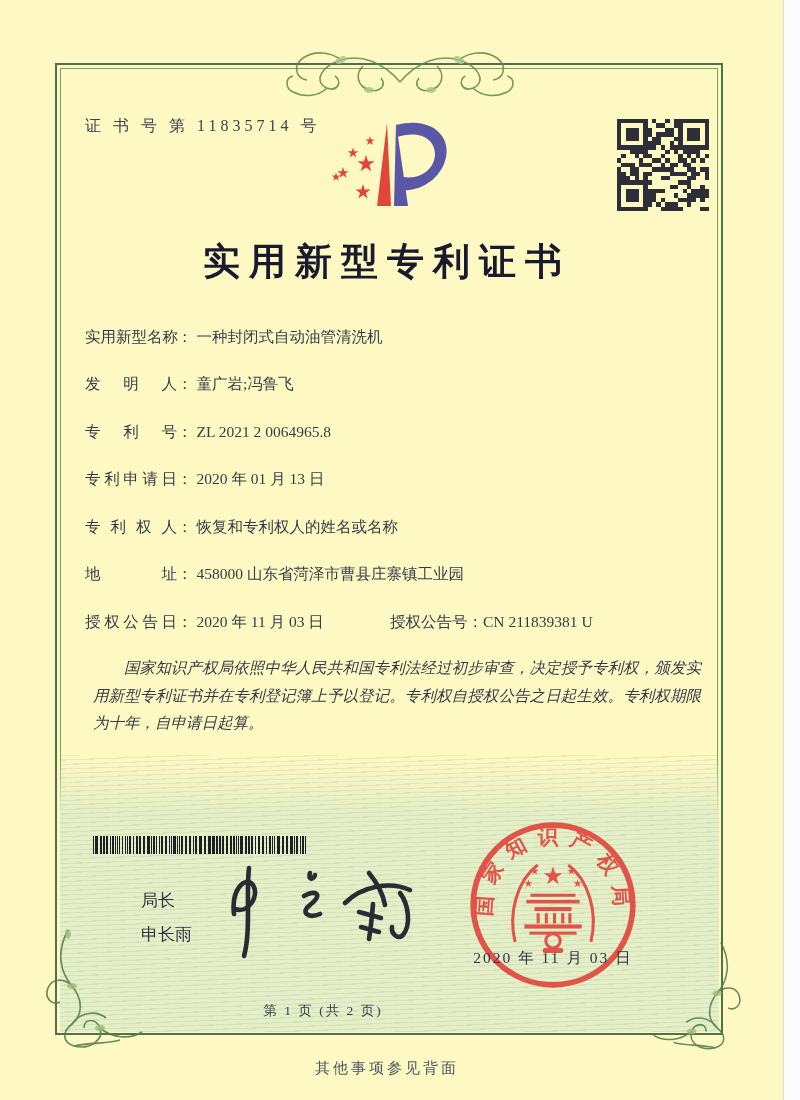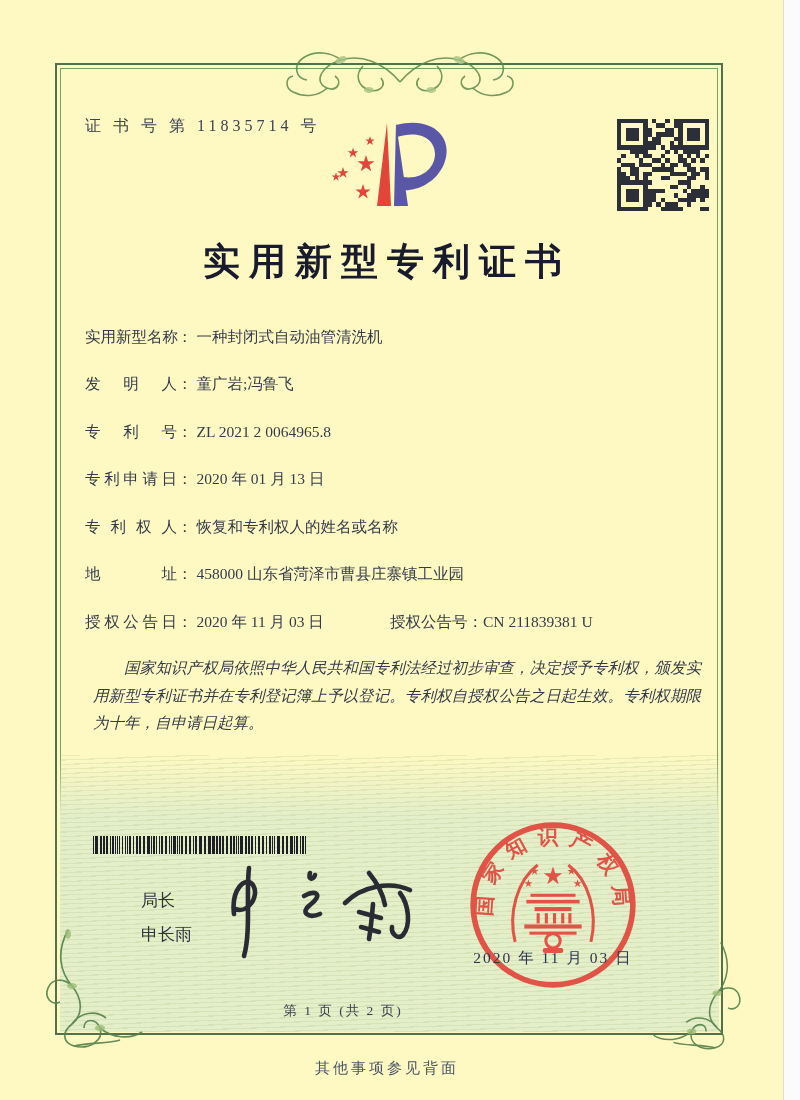--- a/index.html
+++ b/index.html
@@ -28,21 +28,21 @@
   .flabel{display:inline-block;width:92px;text-align:justify;text-align-last:justify;vertical-align:bottom;}
   .fcolon{display:inline-block;}
   .fvalue{margin-left:4px;text-align:right;}
   .grant-row{left:85px;top:612px;width:630px;font-size:15.5px;}
   .grant2{position:absolute;left:305px;top:0;white-space:nowrap;}
   .paras{left:85px;top:646px;width:624px;font-size:15.5px;line-height:27.5px;
        text-align:justify;color:#333a48;}
   .paras p{margin:8px;text-indent:2em;font-style:italic;}
   .signer{left:105px;top:884px;font-size:17px;color:#2f333e;line-height:34px;margin-left:36px;}
   .page-footer{left:55px;top:1002px;width:536px;text-align:center;font-size:13.5px;
-       letter-spacing:2px;color:#3a4050;padding-left:20px;}
+       letter-spacing:2px;color:#3a4050;}
   .back-note{left:55px;top:1051px;width:664px;text-align:center;font-size:15px;
        letter-spacing:3px;color:#4a5568;margin-top:8px;}
   .seal-date{left:467px;top:948px;width:172px;text-align:center;font-size:15.5px;
        letter-spacing:2px;color:#2e3450;}
   svg{display:block;}
 </style>
 </head>
 <body>
 
 <div class="paper">

